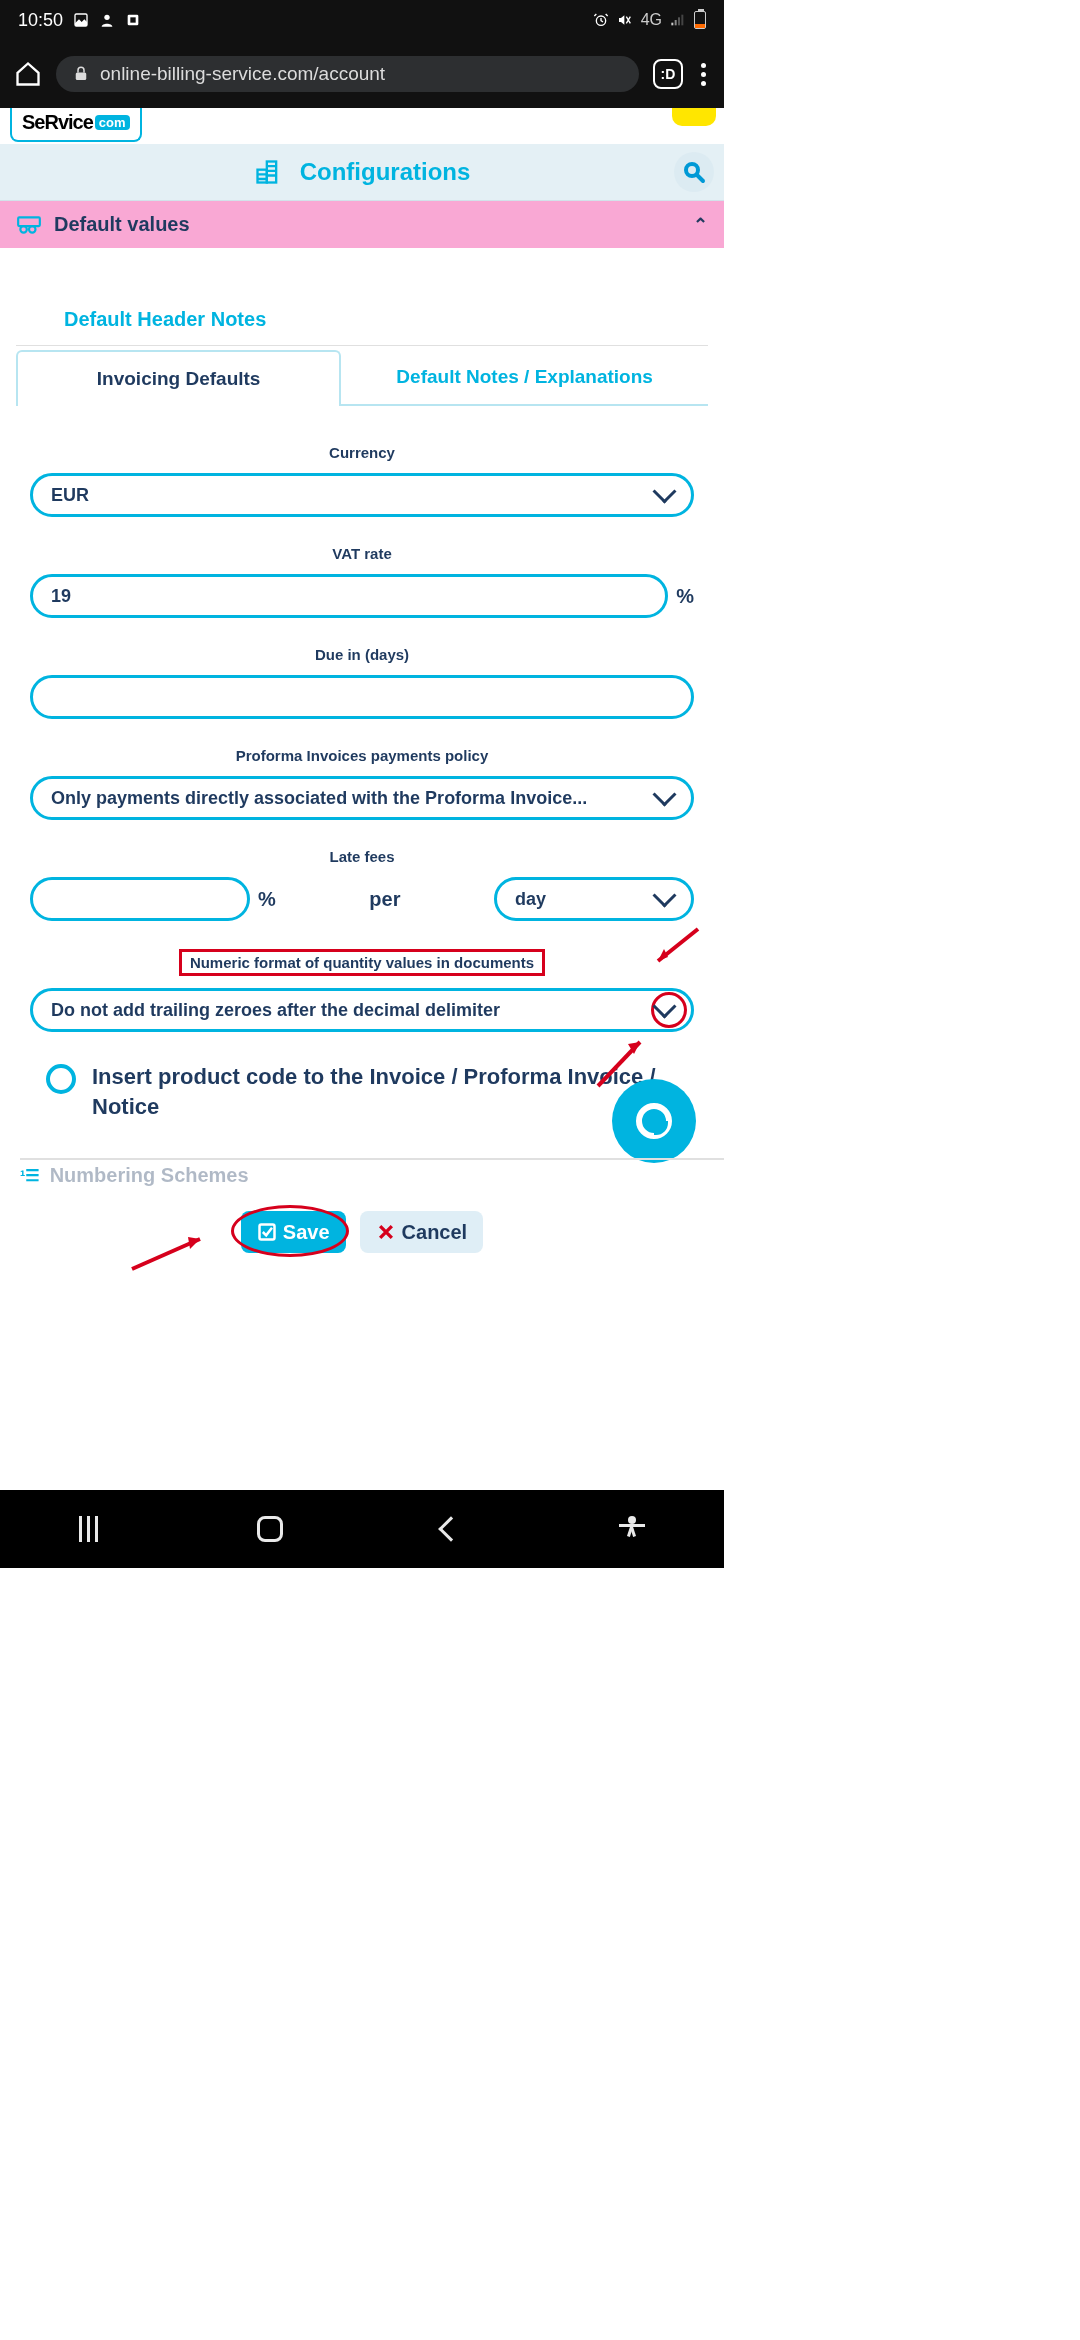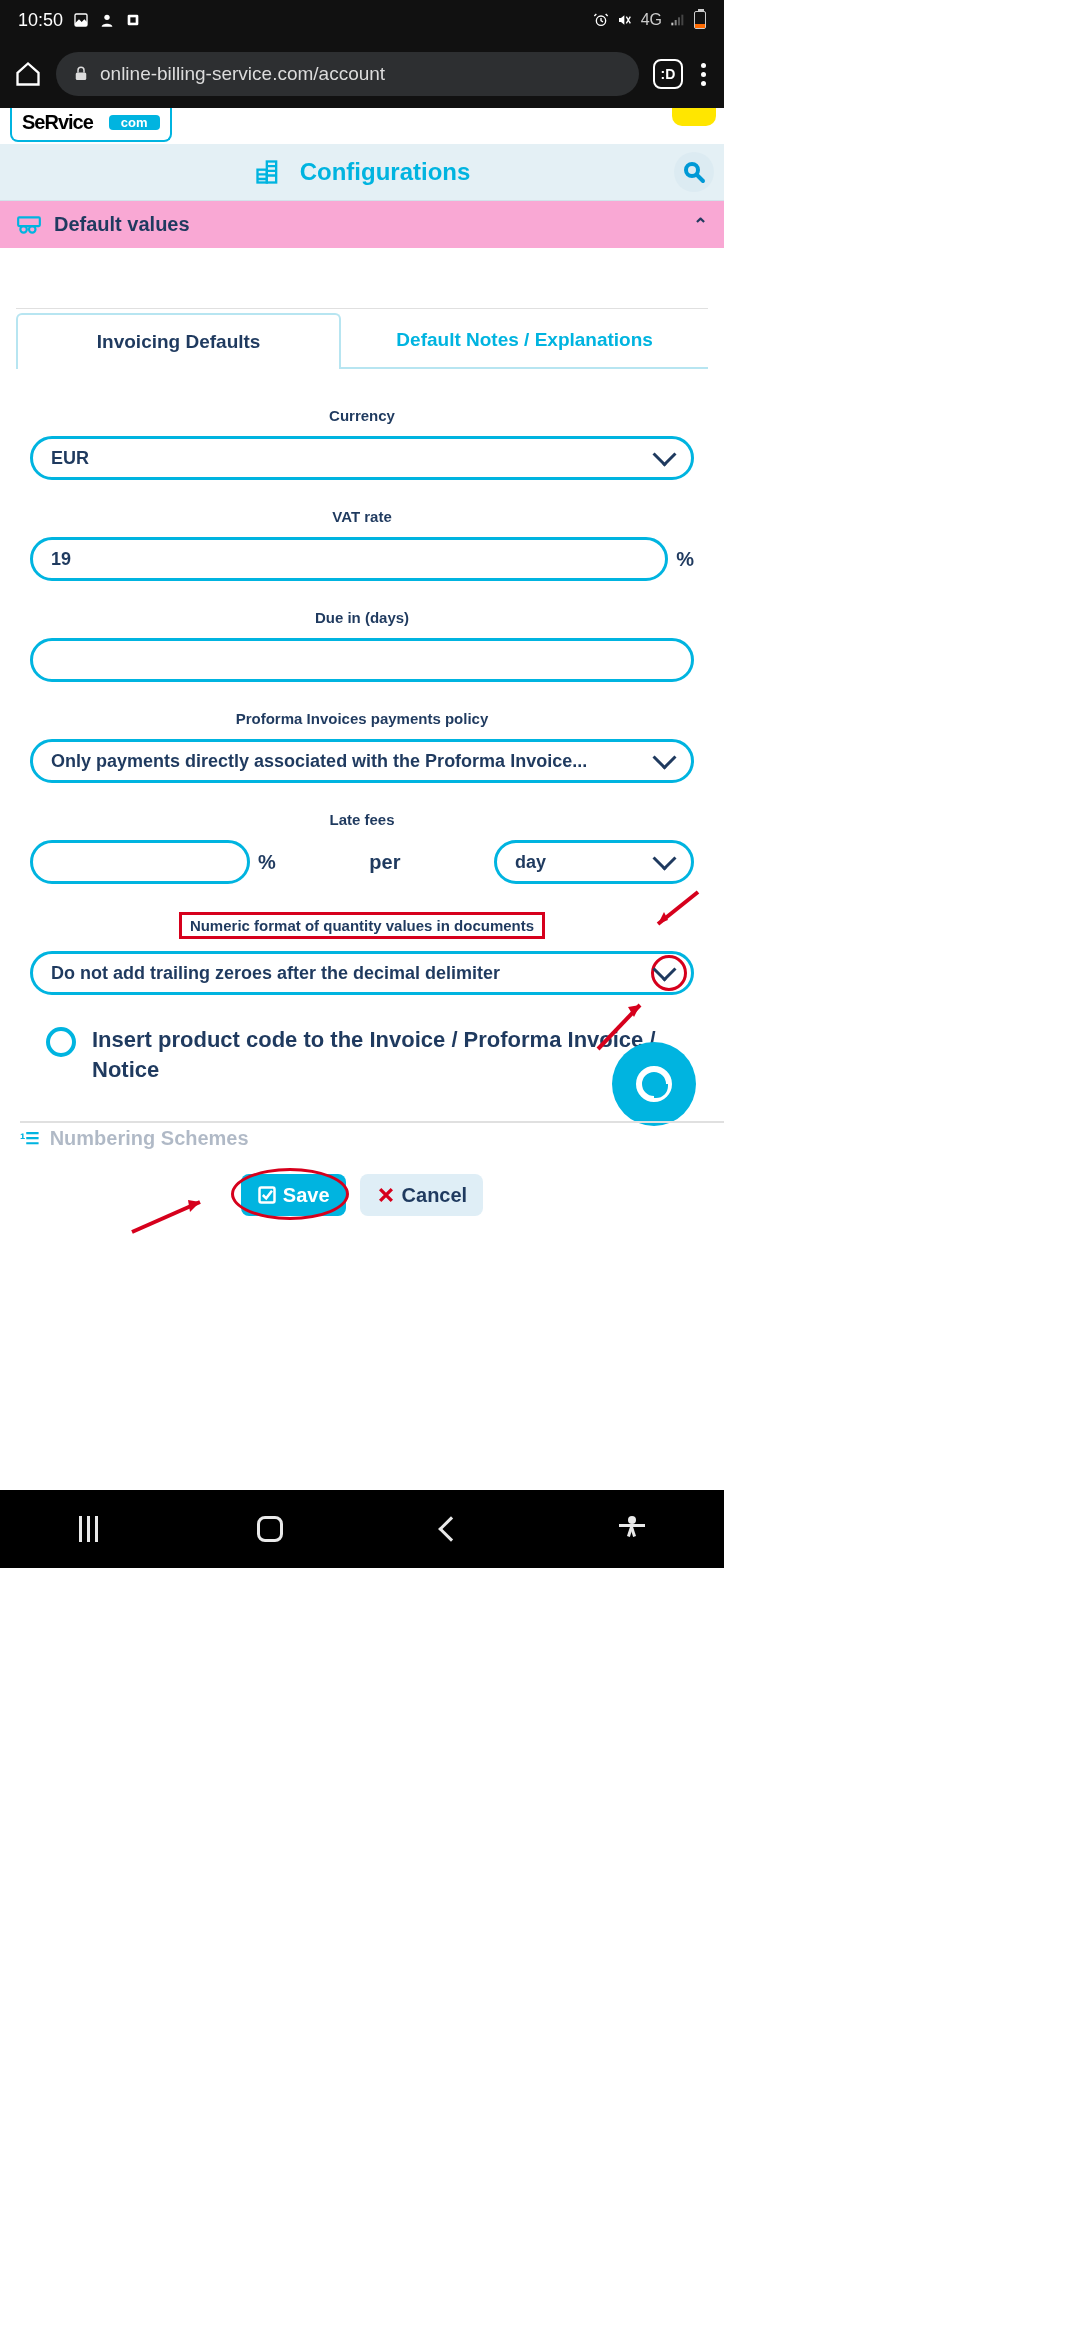--- a/index.html
+++ b/index.html
@@ -8,34 +8,34 @@
 
   
   .status-bar { height:40px; background:#111; color:#fff; display:flex; align-items:center; justify-content:space-between; padding:0 18px; font-size:18px; font-weight:500;}
   .status-left { display:flex; align-items:center; gap:10px;}
   .status-right { display:flex; align-items:center; gap:8px;}
   .st-icon { width:16px; height:16px; display:inline-block; }
 
   
   .chrome-bar { height:68px; background:#111; display:flex; align-items:center; padding:0 14px; gap:14px;}
   .home-icon { width:28px; height:28px; color:#fff; flex:0 0 auto;}
-  .omnibox { flex:1 1 auto; height:44px; background:#2d2f31; border-radius:24px; display:flex; align-items:center; padding:0 16px; color:#dcdcdc; gap:10px; font-size:19px; overflow:hidden;}
+  .omnibox { flex:1 1 auto; height:36px; background:#2d2f31; border-radius:24px; display:flex; align-items:center; padding:0 16px; color:#dcdcdc; gap:10px; font-size:19px; overflow:hidden;}
   .omnibox .url { white-space:nowrap; overflow:hidden; text-overflow:clip;}
   .tab-count { width:30px; height:30px; border:2.5px solid #fff; border-radius:8px; display:flex; align-items:center; justify-content:center; color:#fff; font-size:14px; font-weight:700;}
   .kebab { display:flex; flex-direction:column; gap:4px; padding:4px;}
   .kebab span { width:5px; height:5px; background:#fff; border-radius:50%;}
 
   
   .page { position:relative; width:100%; }
 
   
   .logo-row { height:36px; display:flex; align-items:flex-start; padding-left:10px; position:relative;}
   .logo-box { height:34px; border:2px solid #00b4e0; border-top:none; border-radius:0 0 8px 8px; padding:0 10px 4px 10px; display:flex; align-items:center;}
   .logo-text { font-family: Arial Black, Arial, sans-serif; font-weight:900; color:#000; font-size:20px; letter-spacing:-1px;}
-  .logo-com { background:#00b4e0; color:#fff; border-radius:4px; padding:0 12px; font-size:13px; font-weight:700; margin-left:16px;}
+  .logo-com { background:#00b4e0; color:#fff; border-radius:4px; padding:0 4px; font-size:13px; font-weight:700; margin-left:2px;}
   .yellow-chip { position:absolute; right:8px; top:0; width:44px; height:18px; border-radius:0 0 10px 10px; background:#ffe600;}
 
   
   .config-head { height:56px; background:#e4f0f5; display:flex; align-items:center; justify-content:center; color:#00b4e0; font-size:24px; font-weight:600; position:relative;gap:8px;}
   .config-head .gear { margin-right:10px; }
   .search-circle { position:absolute; right:10px; top:8px; width:40px; height:40px; border-radius:50%; background:#dcebf2; display:flex; align-items:center; justify-content:center;}
 
   
   .dvrow { height:48px; background:#f9a8d4; display:flex; align-items:center; padding:0 16px; justify-content:space-between; border-top:1px solid #d2e2ea;}
   .dvrow .left { display:flex; align-items:center; gap:12px; color:#1f3a5f; font-size:20px; font-weight:700;}
@@ -194,20 +194,21 @@
           <circle cx="15" cy="16" r="3"></circle>
           <rect x="2" y="5" width="20" height="8" rx="1"></rect>
         </svg>
       <span>Default values</span>
     </div>
     <span class="chev">⌃</span>
   </div>
 
   <div class="gap-white"></div>
 
+  <div class="header-notes-link">Default Header Notes</div>
   <div class="thin-line"></div>
 
   <div class="tabs-wrap">
     <div class="tab-active">Invoicing Defaults</div>
     <div class="tab-inactive">Default Notes / Explanations</div>
   </div>
 
   <div class="form-area">
 
     <div class="flabel">Currency</div>

